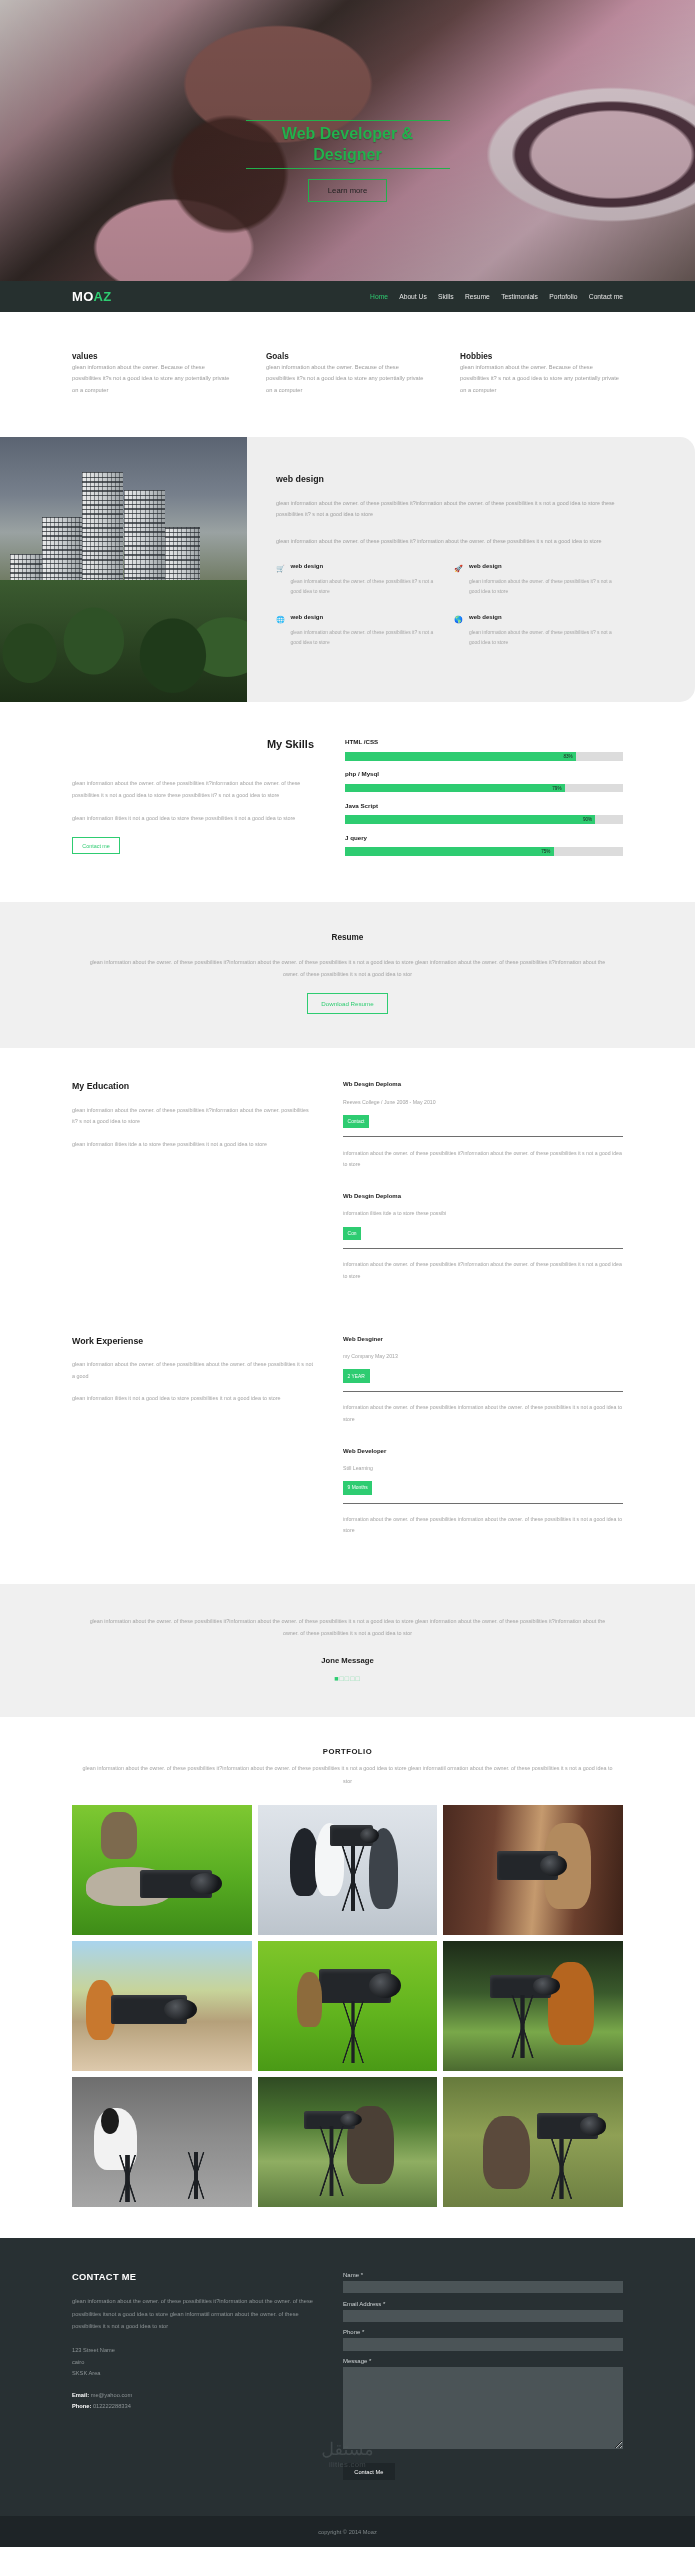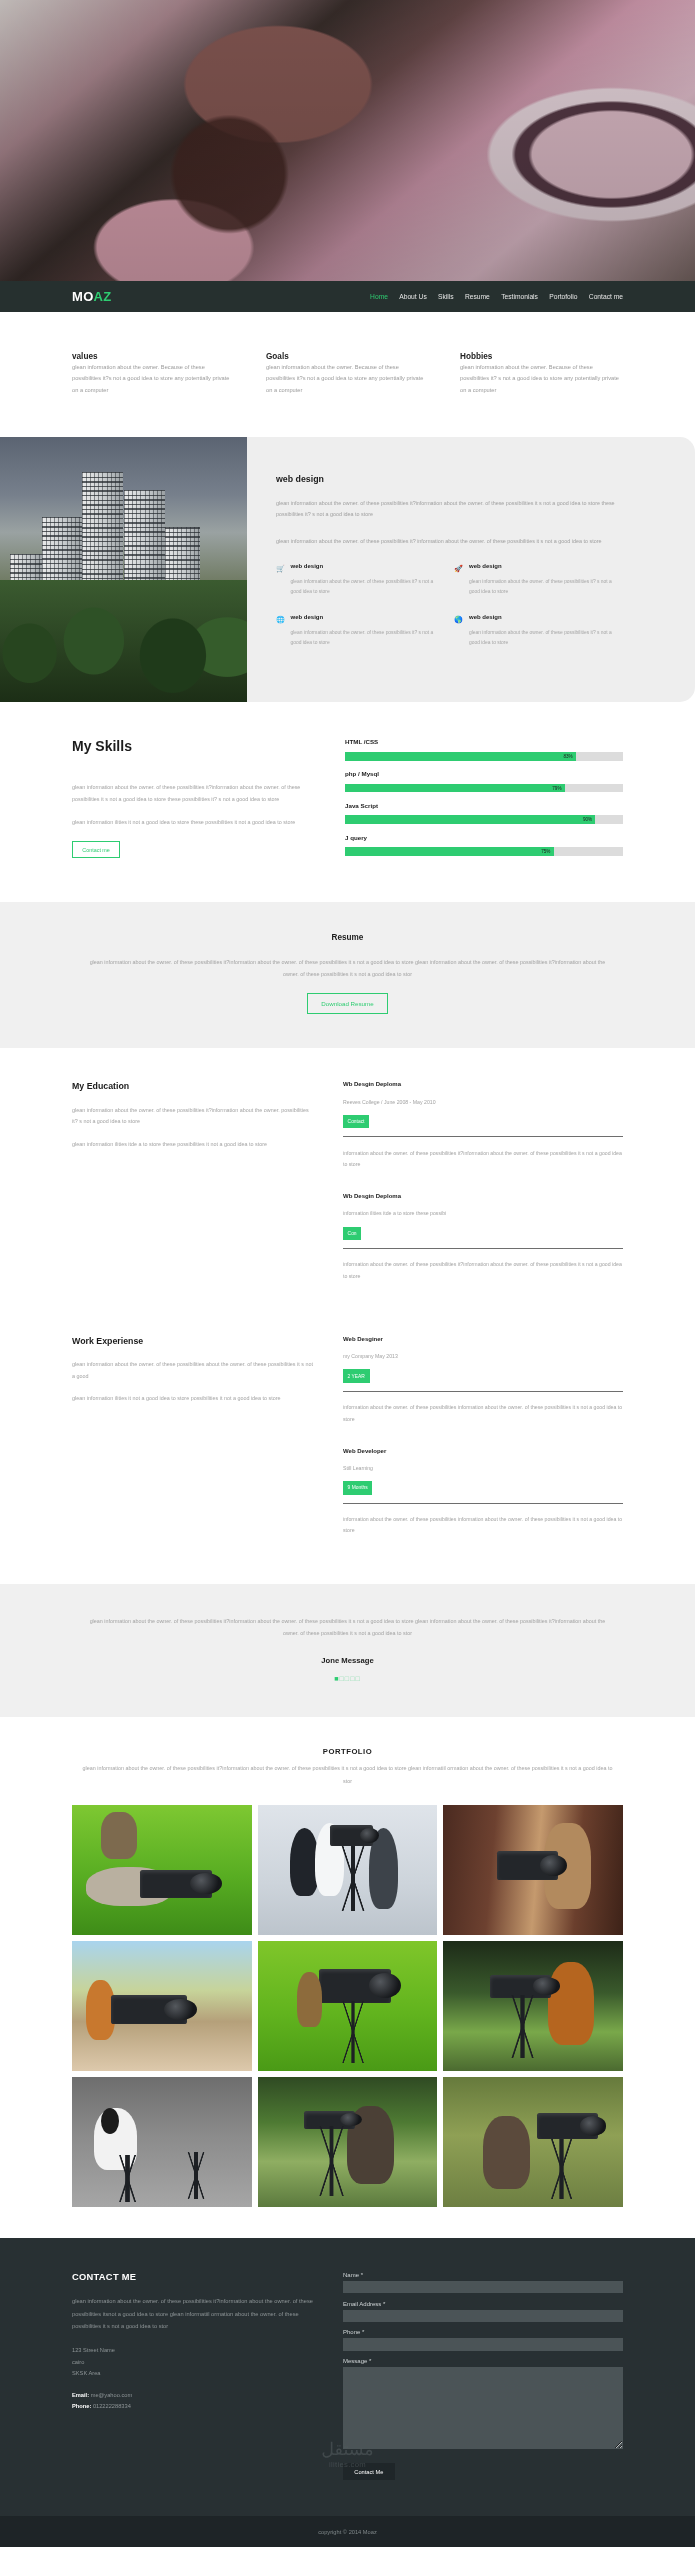--- a/index.html
+++ b/index.html
@@ -64,21 +64,21 @@
   .feat-grid{display:flex;flex-wrap:wrap;margin-top:6.2px;}
   .feat{width:50%;display:flex;gap:5.2px;margin-bottom:17.5px;padding-right:14.4px;}
   .feat-ico{width:9.3px;height:9.3px;flex:none;margin-top:1px;display:flex;align-items:center;justify-content:center;font-size:7.2px;line-height:1;}
   .feat h4{font-size:6px;font-weight:bold;color:#1c1c1c;margin-bottom:8.2px;}
   .feat p{font-size:4.9px;line-height:2.0;margin:0;color:#a6a6a6;}
 
   
   .skills{background:#fff;padding:36px 0 37px;}
   .skills-in{display:flex;gap:31px;}
   .sk-left{width:242px;}
-  .sk-left h2{font-size:14px;font-weight:bold;margin-bottom:28px;color:#1c1c1c;}
+  .sk-left h2{font-size:11px;font-weight:bold;margin-bottom:28px;color:#1c1c1c;text-align:right;}
   .sk-left p{color:#a3a3a3;font-size:5.4px;line-height:2.1;margin-bottom:12.4px;}
   .btn-outline{display:inline-block;border:0.5px solid #2ecc71;color:#2ecc71;background:transparent;
     padding:4.6px 9.3px;font-size:5.4px;cursor:pointer;}
   .sk-right{flex:1;}
   .sk-item{margin-bottom:9.3px;}
   .sk-item .name{font-size:6.2px;font-weight:bold;color:#1c1c1c;margin-bottom:6.7px;}
   .bar{height:8.8px;background:#dcdcdc;position:relative;}
   .bar .fill{height:100%;background:#2ecc71;display:flex;align-items:center;justify-content:flex-end;}
   .bar .pct{font-size:4.6px;color:#1e1e1e;padding-right:3.1px;}
 
@@ -150,20 +150,26 @@
   .wm .en{font-size:7.7px;letter-spacing:0.3px;margin-top:1px;}
   .footer{background:#1e2427;text-align:center;padding:11.3px 0;}
   .footer span{color:#7f8789;font-size:5.7px;}
 </style>
 </head>
 <body>
 
 <section class="hero">
   <div class="hero-bg"></div>
   <div class="hero-shade"></div>
+  <div class="hero-inner">
+    <div class="hero-title">Web Developer &amp; Designer</div>
+    <div>
+      <button class="hero-btn">Learn more</button>
+    </div>
+  </div>
 </section>
 
 <nav class="nav">
   <div class="nav-in">
     <div class="logo">
       <span class="lw">MO</span><span class="lg">AZ</span>
     </div>
     <div class="menu">
       <a href="#" class="active">Home</a>
       <a href="#">About Us</a>

